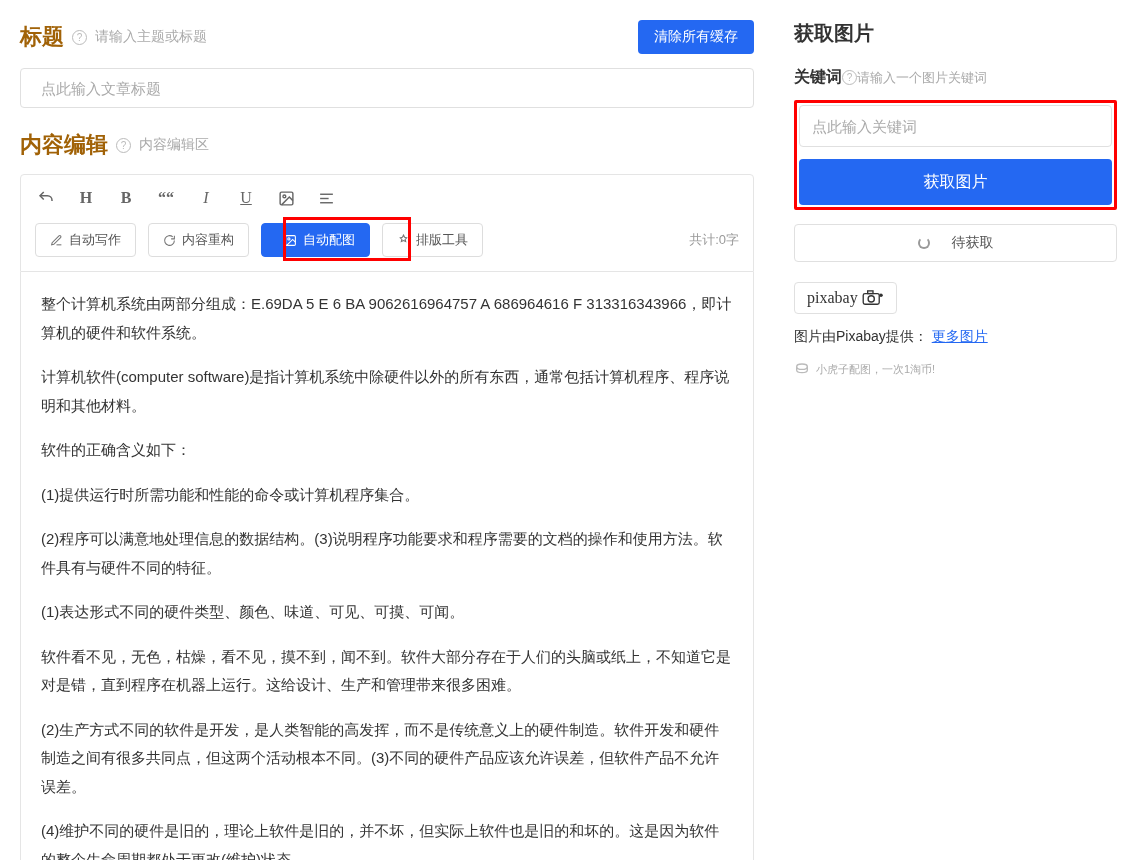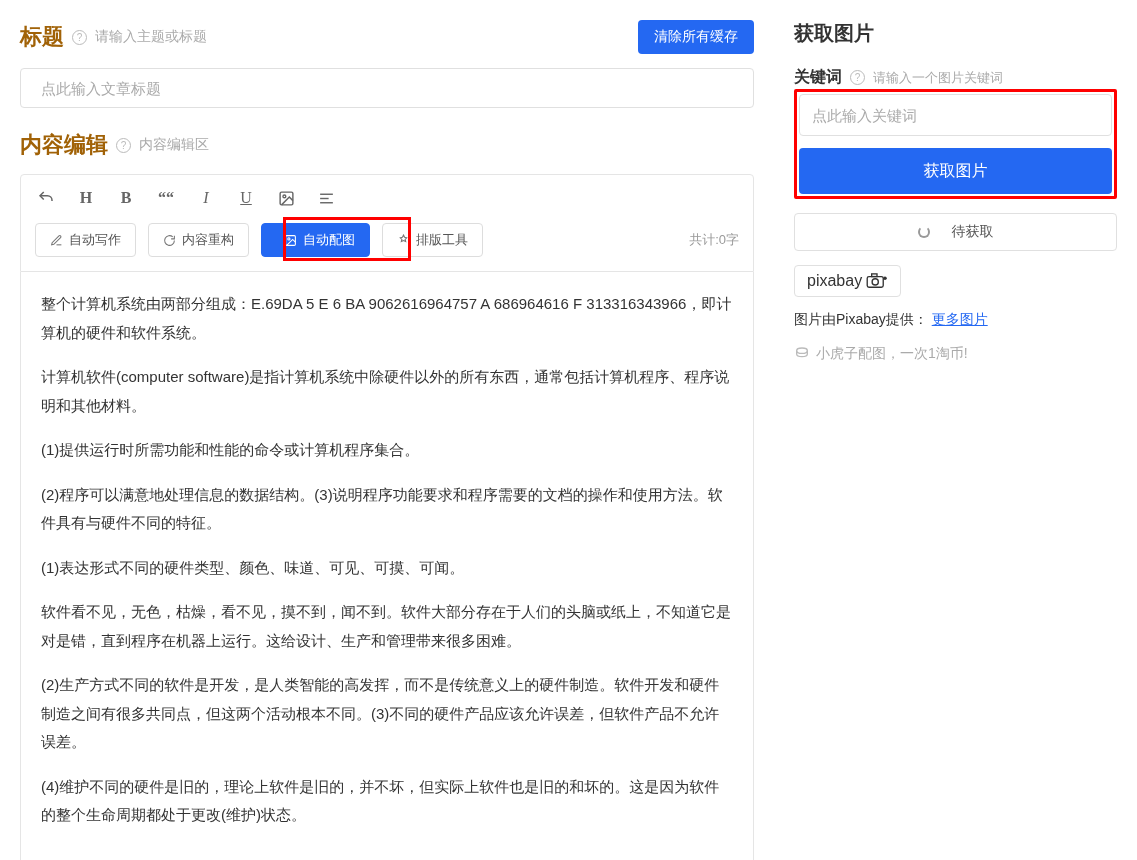--- a/index.html
+++ b/index.html
@@ -93,21 +93,21 @@
     }
     .editor-body p {
       font-size: 15px;
       line-height: 1.9;
       color: #333;
       margin-bottom: 16px;
     }
 
     
     .side-title { font-size: 20px; font-weight: 700; margin-bottom: 20px; color: #333; }
-    .side-subtitle-row { display: flex; align-items: center; gap: 8px; margin-bottom: 1px; }
+    .side-subtitle-row { display: flex; align-items: center; margin-bottom: 12px; }
     .side-subtitle { font-size: 16px; font-weight: 700; color: #333; }
     .side-hint { color: #aaa; font-size: 13px; }
 
     .keyword-box {
       border: 3px solid #ff0000;
       padding: 2px;
       border-radius: 2px;
     }
     .keyword-input {
       width: 100%;
@@ -151,30 +151,30 @@
       border-radius: 50%;
       display: inline-block;
     }
 
     .pixabay-badge {
       display: inline-flex;
       align-items: center;
       border: 1px solid #e0e0e0;
       border-radius: 4px;
       padding: 6px 12px;
-      margin-top: 14px;
+      margin-top: 20px;
       font-weight: 400;
       font-size: 16px;
       color: #333;
-      font-family: Liberation Sans, sans-serif;
+      font-family: Liberation Serif, serif;
     }
     .pixabay-badge svg { margin-left: 4px; }
     .src-line { margin-top: 14px; font-size: 14px; color: #333; }
     .src-line a { color: #2468f2; text-decoration: underline; }
-    .coin-line { margin-top: 16px; color: #aaa; font-size: 14px; display: flex; align-items: center; gap: 6px; }
+    .coin-line { margin-top: 16px; color: #aaa; font-size: 11px; display: flex; align-items: flex-start; gap: 6px; }
   </style>
 </head>
 <body>
 
 <div class="container">
 
   <div class="main-col">
 
     
     <div class="title-row">
@@ -256,20 +256,21 @@
         </button>
         <span class="word-count">共计:0字</span>
         <div class="highlight-box highlight-toolbtn"></div>
       </div>
     </div>
 
     
     <div class="editor-body">
       <p>整个计算机系统由两部分组成：E.69DA 5 E 6 BA 9062616964757 A 686964616 F 313316343966，即计算机的硬件和软件系统。</p>
       <p>计算机软件(computer software)是指计算机系统中除硬件以外的所有东西，通常包括计算机程序、程序说明和其他材料。</p>
+      <p>软件的正确含义如下：</p>
       <p>(1)提供运行时所需功能和性能的命令或计算机程序集合。</p>
       <p>(2)程序可以满意地处理信息的数据结构。(3)说明程序功能要求和程序需要的文档的操作和使用方法。软件具有与硬件不同的特征。</p>
       <p>(1)表达形式不同的硬件类型、颜色、味道、可见、可摸、可闻。</p>
       <p>软件看不见，无色，枯燥，看不见，摸不到，闻不到。软件大部分存在于人们的头脑或纸上，不知道它是对是错，直到程序在机器上运行。这给设计、生产和管理带来很多困难。</p>
       <p>(2)生产方式不同的软件是开发，是人类智能的高发挥，而不是传统意义上的硬件制造。软件开发和硬件制造之间有很多共同点，但这两个活动根本不同。(3)不同的硬件产品应该允许误差，但软件产品不允许误差。</p>
       <p>(4)维护不同的硬件是旧的，理论上软件是旧的，并不坏，但实际上软件也是旧的和坏的。这是因为软件的整个生命周期都处于更改(维护)状态。</p>
     </div>
   </div>
 
   <div class="side-col">

